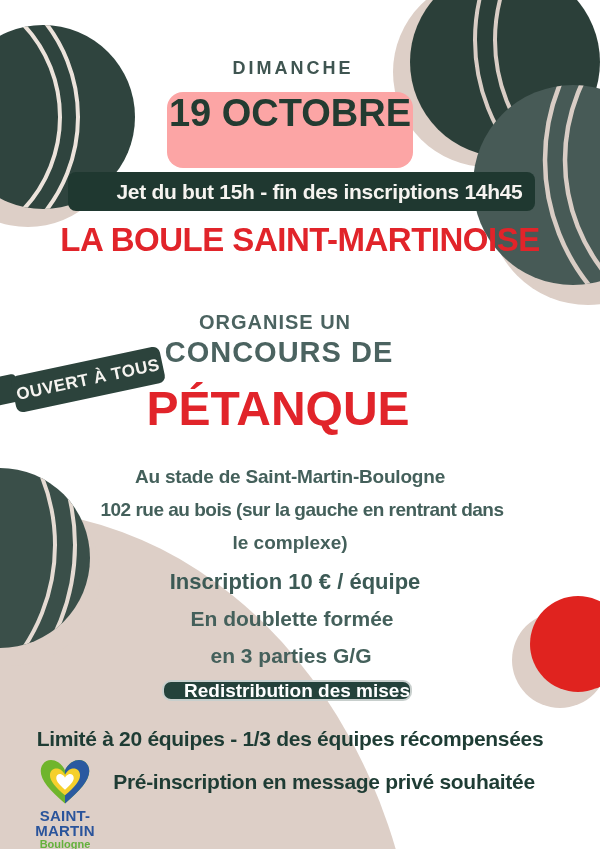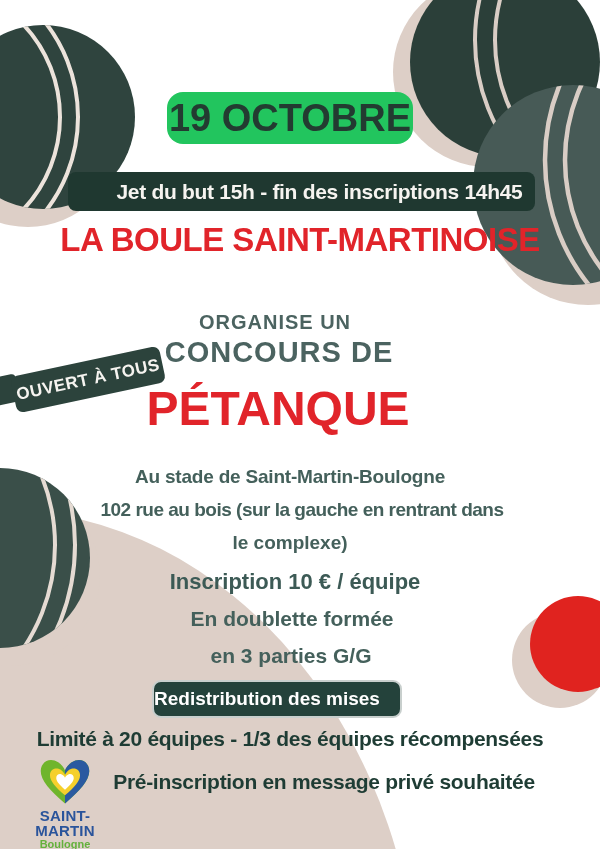--- a/index.html
+++ b/index.html
@@ -6,45 +6,45 @@
   .poster {
     position:relative; width:600px; height:849px; overflow:hidden;
     background:#ffffff;
     font-family:"Liberation Sans", sans-serif;
   }
   .poster * { box-sizing:border-box; }
   svg.deco { position:absolute; left:0; top:0; z-index:0; }
   .txt { position:absolute; z-index:2; text-align:center; white-space:nowrap; font-weight:700; }
 
   .day        { left:0; width:586px; top:58px;  font-size:18px; letter-spacing:3px; color:#3f5551; }
-  .date-banner{ position:absolute; z-index:2; left:167px; top:92px; width:246px; height:52px;
-                background:#22c55e; border-radius:16px; display:flex; align-items:center; justify-content:center; }
+  .date-banner{ position:absolute; z-index:2; left:167px; top:92px; width:246px; height:76px;
+                background:#fca5a5; border-radius:16px; display:flex; justify-content:center; }
   .date-banner span { font-size:38px; font-weight:700; color:#233b31; letter-spacing:0px; }
   .schedule-banner { position:absolute; z-index:2; left:68px; top:172px; width:467px; height:39px;
                 background:#1f3830; border-radius:8px; display:flex; align-items:center; justify-content:center; }
   .schedule-banner span { font-size:21px; font-weight:700; color:#f6f4f0; letter-spacing:-0.3px;margin-left:36px; }
   .club       { left:0; width:600px; top:221px; font-size:33px; letter-spacing:-0.5px; color:#e1242a; }
   .organise   { left:0; width:550px; top:287px; font-size:20px; letter-spacing:1px; color:#4b6360;margin-top:24px; }
   .concours   { left:0; width:558px; top:336px; font-size:29px; letter-spacing:1px; color:#4b6360; }
   .open-badge { position:absolute; z-index:2; left:12px; top:361px; width:152px; height:37px;
                 background:#2c433c; border-radius:7px; transform:rotate(-12deg);
                 display:flex; align-items:center; justify-content:center; }
   .open-badge span { font-size:17px; font-weight:700; color:#f6f4f0; letter-spacing:0.5px; }
   .badge-corner { position:absolute; z-index:2; left:-28px; top:378px; width:46px; height:28px;
                 background:#2c433c; border-radius:4px; transform:rotate(-12deg); }
   .title      { left:0; width:556px; top:381px; font-size:48px; letter-spacing:0px; color:#e1242a; }
   .venue-l1   { left:0; width:580px; top:466px; font-size:19px; color:#44605b; letter-spacing:-0.2px; }
   .venue-l2   { left:0; width:580px; top:499px; font-size:19px; color:#44605b; letter-spacing:-0.5px;padding-left:24px; }
   .venue-l3   { left:0; width:580px; top:532px; font-size:19px; color:#44605b; }
   .fee        { left:0; width:590px; top:569px; font-size:22px; color:#3c5a55; }
   .fmt1       { left:0; width:584px; top:607px; font-size:21px; color:#44605b; }
   .fmt2       { left:0; width:582px; top:644px; font-size:21px; color:#44605b; }
-  .prizes-banner { position:absolute; z-index:2; left:152px; top:680px; width:250px; height:38px;
+  .prizes-banner { position:absolute; z-index:2; left:162px; top:680px; width:250px; height:21px;
                 background:#24423b; border:2px solid rgba(255,255,255,0.75); border-radius:9px;
-                display:flex; align-items:center; justify-content:flex-start; }
+                display:flex; align-items:center; justify-content:flex-end; }
   .prizes-banner span { font-size:19px; font-weight:700; color:#ffffff; }
   .limit      { left:0; width:580px; top:727px; font-size:21px; letter-spacing:-0.3px; color:#1e3c34; }
   .prereg     { left:48px; width:552px; top:770px; font-size:21px; letter-spacing:-0.3px; color:#1e3c34; }
 
   .logo { position:absolute; z-index:3; left:13px; top:756px; width:104px; text-align:center; }
   .logo .heart { display:block; margin:0 auto; }
   .logo .city    { font-size:15px; font-weight:700; color:#2a549b; letter-spacing:0.2px; line-height:15px; }
   .logo .subcity { font-size:11px; font-weight:700; color:#64b13c; line-height:12px; }
 </style>
 </head>
@@ -105,20 +105,21 @@
         <circle cx="-130" cy="545" r="205" fill="none" stroke="#e5dbd3" stroke-width="4"></circle>
       </g>
     </g>
 
     <g>
       <circle cx="560" cy="660" r="48" fill="#ddcfc7"></circle>
       <circle cx="578" cy="644" r="48" fill="#e0231f"></circle>
     </g>
   </svg>
 
+  <div class="txt day">DIMANCHE</div>
 
   <div class="date-banner">
     <span>19 OCTOBRE</span>
   </div>
 
   <div class="schedule-banner">
     <span>Jet du but 15h - fin des inscriptions 14h45</span>
   </div>
 
   <div class="txt club">LA BOULE SAINT-MARTINOISE</div>

